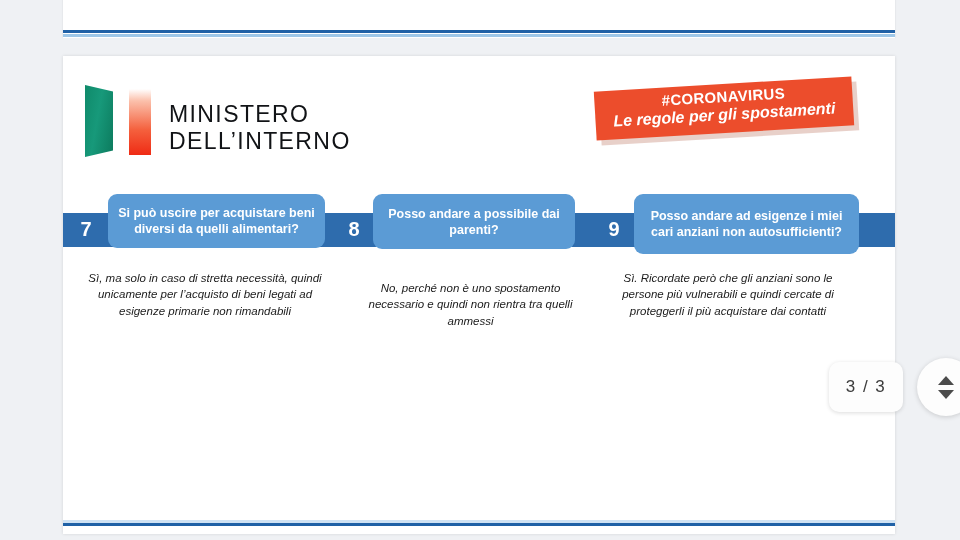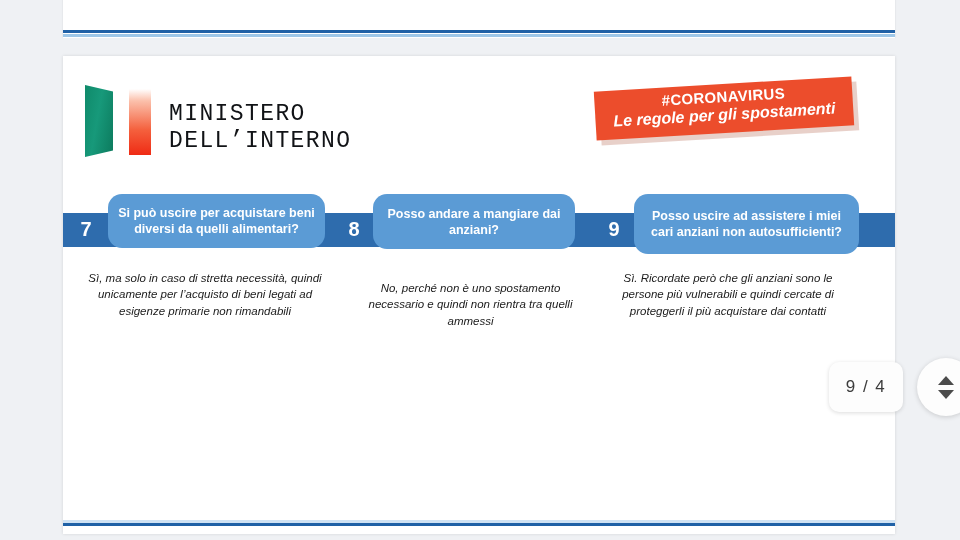--- a/index.html
+++ b/index.html
@@ -87,21 +87,21 @@
   .logo-red {
     position: absolute;
     left: 44px; top: 6px;
     width: 22px; height: 66px;
     background: linear-gradient(180deg, #ffffff 0%, #fbc0ab 18%, #f4603d 62%, #ef2b14 100%);
   }
   .logo-text {
     position: absolute;
     left: 84px;
     top: 18px;
-    font-family: Liberation Mono, monospace;
+    font-family: Liberation Sans, sans-serif;
     font-size: 23px;
     letter-spacing: 1.4px;
     line-height: 1.17;
     color: #111316;
     white-space: pre-line;
   }
 
   
   .banner-wrap {
     position: absolute;
@@ -171,21 +171,21 @@
     line-height: 32px;
     text-align: center;
     color: #ffffff;
     font-size: 20px;
     font-weight: bold;
   }
   .qbox {
     position: absolute;
     top: 0;
     background: #5b9bd5;
-    border-radius: 14px;
+    border-radius: 9px;
     color: #ffffff;
     font-size: 12.5px;
     font-weight: bold;
     line-height: 1.28;
     text-align: center;
     box-sizing: border-box;
     display: flex;
     align-items: center;
     justify-content: center;
     padding: 4px 6px;
@@ -320,42 +320,42 @@
 
     <div class="qrow">
 
       <div class="qblock" id="qblock-7">
         <div class="qnum">7</div>
         <div class="qbox">Si può uscire per acquistare beni diversi da quelli alimentari?</div>
       </div>
 
       <div class="qblock" id="qblock-8">
         <div class="qnum">8</div>
-        <div class="qbox">Posso andare a mangiare dai anziani?</div>
+        <div class="qbox">Posso andare a possibile dai parenti?</div>
       </div>
 
       <div class="qblock" id="qblock-9">
         <div class="qnum">9</div>
-        <div class="qbox">Posso uscire ad assistere i miei cari anziani non autosufficienti?</div>
+        <div class="qbox">Posso andare ad esigenze i miei cari anziani non autosufficienti?</div>
       </div>
 
     </div>
 
     <div class="answers">
       <div class="answer" id="answer-7">Sì, ma solo in caso di stretta necessità, quindi unicamente per l’acquisto di beni legati ad esigenze primarie non rimandabili</div>
       <div class="answer" id="answer-8">No, perché non è uno spostamento necessario e quindi non rientra tra quelli ammessi</div>
       <div class="answer" id="answer-9">Sì. Ricordate però che gli anziani sono le persone più vulnerabili e quindi cercate di proteggerli il più acquistare dai contatti</div>
     </div>
 
     <div class="rule-light-b"></div>
     <div class="rule-dark-b"></div>
   </div>
 
   <div class="page-pill">
-    <span>9 / 4</span>
+    <span>3 / 3</span>
   </div>
 
   <div class="scroll-btn">
     <div class="tri-up"></div>
     <div class="tri-down"></div>
   </div>
 
 </div>
 
 </body></html>

